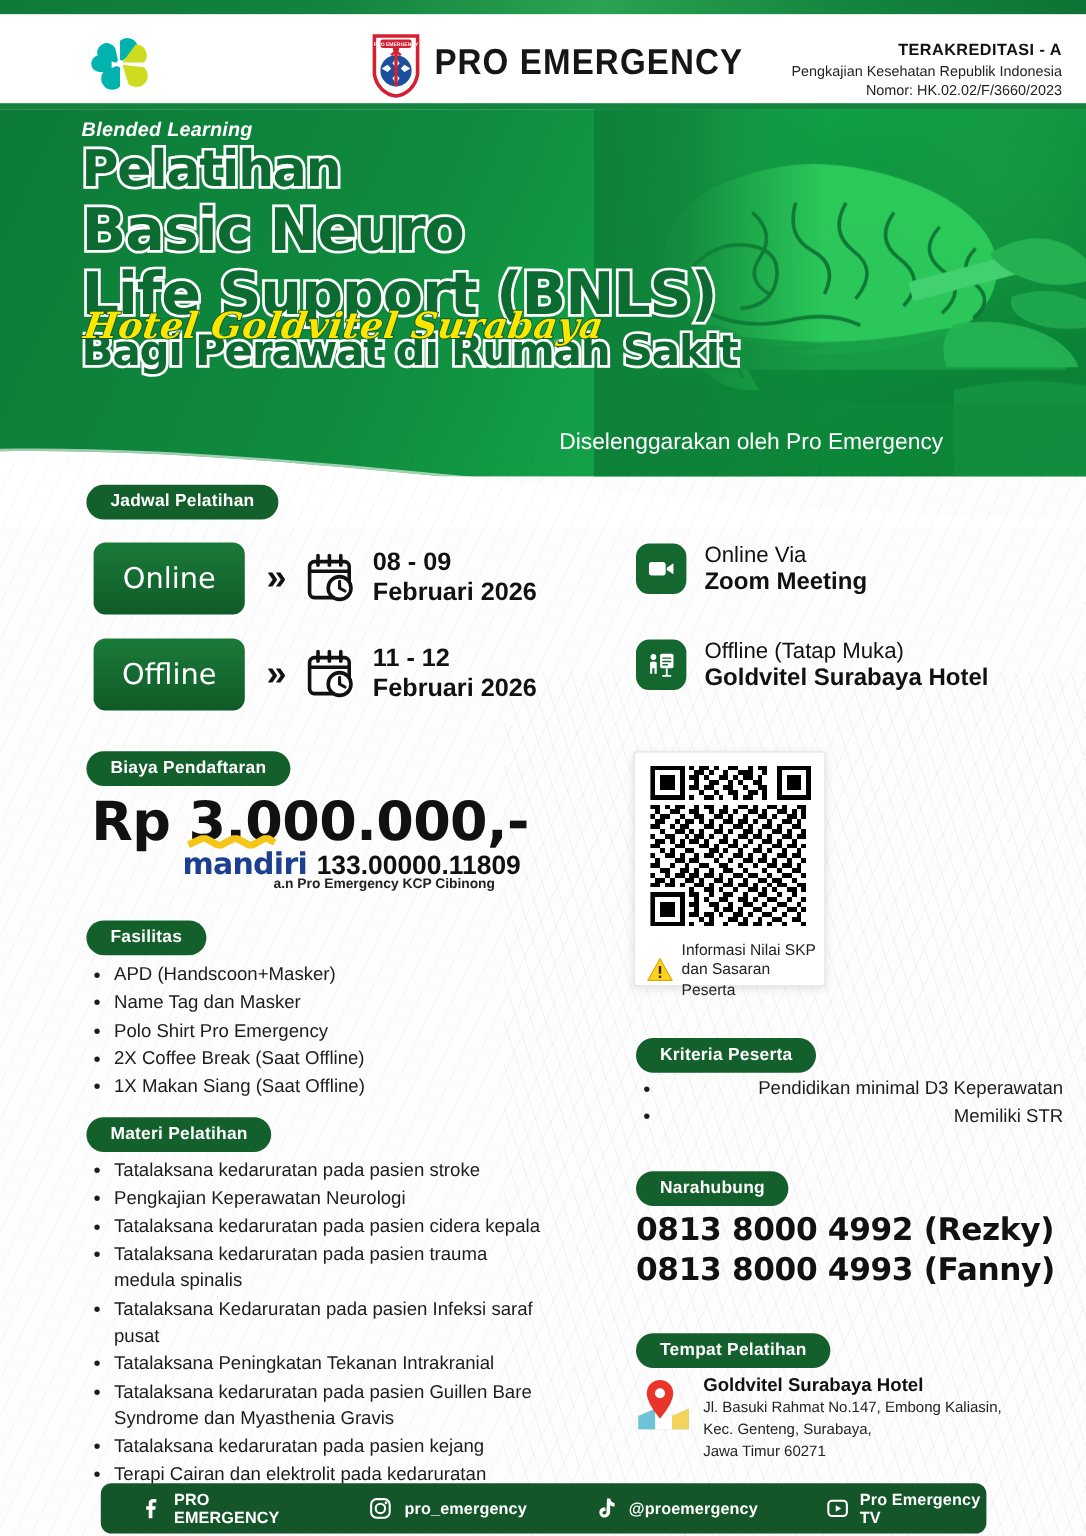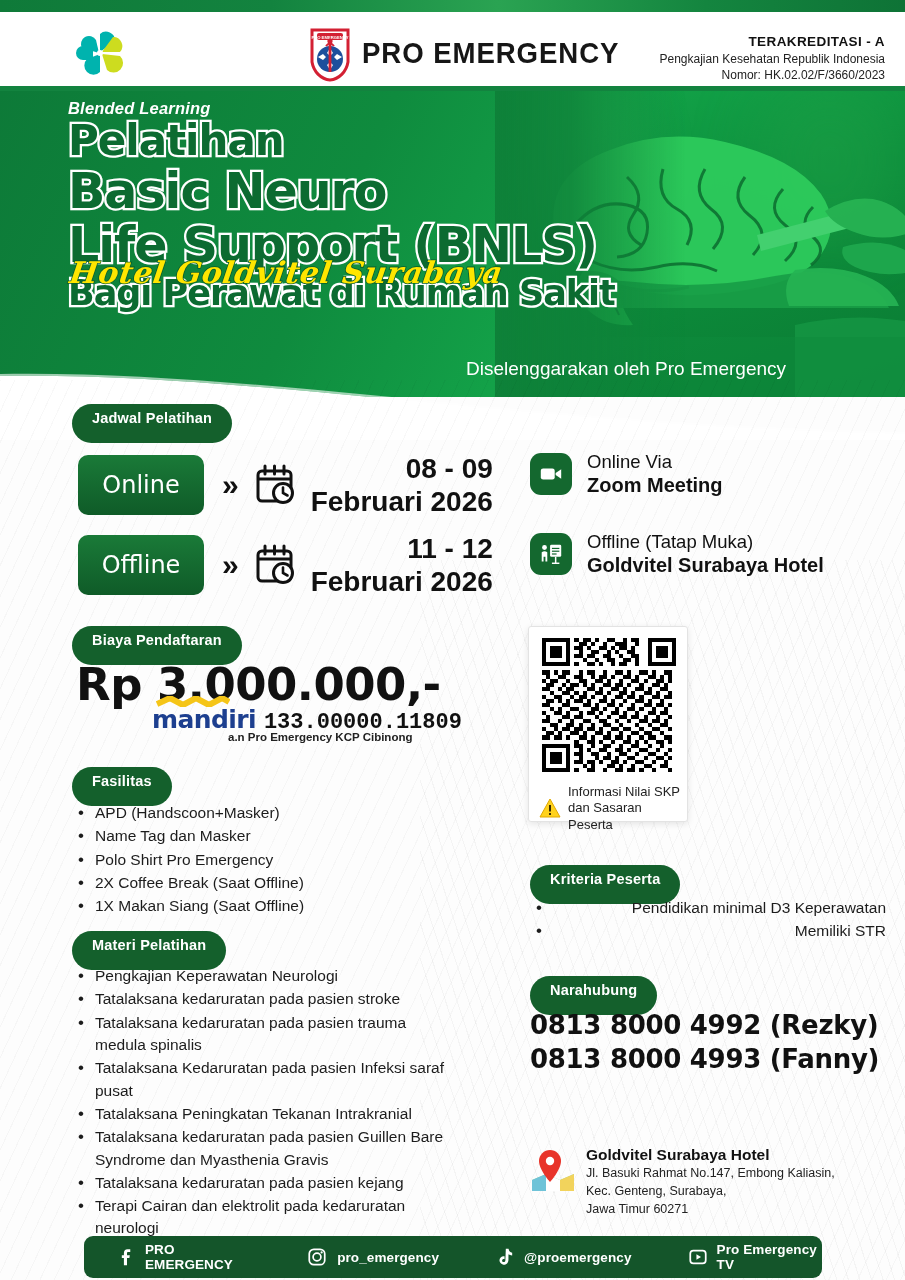--- a/index.html
+++ b/index.html
@@ -64,52 +64,52 @@
 
   
   .texture { position:absolute; top:380px; left:0; width:905px; height:900px; pointer-events:none;
     background:repeating-linear-gradient(115deg, rgba(0,0,0,0.030) 0px, rgba(0,0,0,0.030) 1px, rgba(0,0,0,0) 1px, rgba(0,0,0,0) 13px);
     opacity:.85; }
   .texture2 { position:absolute; top:560px; left:420px; width:490px; height:720px; pointer-events:none;
     background:repeating-linear-gradient(72deg, rgba(0,0,0,0.035) 0px, rgba(0,0,0,0.035) 1px, rgba(0,0,0,0) 1px, rgba(0,0,0,0) 11px); }
 
   
   .pill { display:inline-block; background:#14602c; color:#fff; border-radius:22px;
-    padding:6px 20px 17px; font-size:14.5px; font-weight:bold; letter-spacing:0.2px;text-align:center; }
+    padding:6px 20px 7px; font-size:14.5px; font-weight:bold; letter-spacing:0.2px;text-align:center; }
 
   .sec { position:absolute; }
 
   
   #jadwal-pill { left:72px; top:404px; }
   .mode-row { position:absolute; display:flex; align-items:center; }
   .mode-btn { width:126px; height:60px; border-radius:10px;
     background:linear-gradient(180deg,#1a7a38 0%,#0f5b28 100%);
     color:#fff; font-size:24px; font-weight:normal; display:flex; align-items:center;
     justify-content:center; font-family:"DejaVu Sans", sans-serif; }
   .chev { font-size:30px; color:#111; margin:0 16px 0 18px; font-weight:bold; line-height:1; }
   .cal-ico { width:42px; height:42px; margin-right:14px; }
-  .date-txt { font-size:28px; font-weight:bold; color:#111; line-height:1.18;text-align:right; }
+  .date-txt { font-size:21px; font-weight:bold; color:#111; line-height:1.18; }
 
   
   .rs { position:absolute; display:flex; align-items:center; }
   .rs-ico { width:42px; height:42px; border-radius:11px; background:#14682f;
     display:flex; align-items:center; justify-content:center; margin-right:15px; }
   .rs-t1 { font-size:18.5px; color:#111; line-height:1.25; }
   .rs-t2 { font-size:20px; font-weight:bold; color:#111; line-height:1.25; }
 
   
   #biaya-pill { left:72px; top:626px; }
   .price { position:absolute; left:76px; top:658px; font-size:45px; font-weight:bold;
     color:#111; letter-spacing:-0.5px; font-family:"DejaVu Sans", sans-serif;text-align:center; }
   .mandiri { position:absolute; left:152px; top:705px; display:flex; align-items:baseline; }
   .mandiri-word { position:relative; font-size:25px; color:#1d3f8f; font-weight:bold;
     font-family:"DejaVu Sans", sans-serif; letter-spacing:-0.6px; }
   .mandiri-word .wave { position:absolute; left:4px; top:-9px; width:74px; height:11px; }
   .acct { font-size:22px; font-weight:bold; color:#111; margin-left:8px;
-    font-family:Liberation Mono, monospace; }
+    font-family:Liberation Sans, sans-serif; }
   .acct-sub { position:absolute; left:228px; top:731px; font-size:11.5px; font-weight:bold; color:#222; }
 
   
   #fasilitas-pill { left:72px; top:767px; }
   #materi-pill { left:72px; top:931px; }
   #kriteria-pill { left:530px; top:865px; }
   .lst { position:absolute; list-style:none; }
   .lst li { position:relative; padding-left:17px; font-size:15.5px; color:#1c1c1c; line-height:1.44;
     margin-bottom:1px; }
   .lst li:before { content:"\2022"; position:absolute; left:0; top:-1px; font-size:17px; color:#1c1c1c; }
@@ -350,22 +350,23 @@
     <li>Name Tag dan Masker</li>
     <li>Polo Shirt Pro Emergency</li>
     <li>2X Coffee Break (Saat Offline)</li>
     <li>1X Makan Siang (Saat Offline)</li>
   </ul>
 
   <div class="sec" id="materi-pill">
     <span class="pill">Materi Pelatihan</span>
   </div>
   <ul class="lst" id="materi-list">
+    <li>Tatalaksana kedaruratan pada pasien stroke</li>
     <li>Pengkajian Keperawatan Neurologi</li>
-    <li>Tatalaksana kedaruratan pada pasien stroke</li>
+    <li>Tatalaksana kedaruratan pada pasien cidera kepala</li>
     <li>Tatalaksana kedaruratan pada pasien trauma medula spinalis</li>
     <li>Tatalaksana Kedaruratan pada pasien Infeksi saraf pusat</li>
     <li>Tatalaksana Peningkatan Tekanan Intrakranial</li>
     <li>Tatalaksana kedaruratan pada pasien Guillen Bare Syndrome dan Myasthenia Gravis</li>
     <li>Tatalaksana kedaruratan pada pasien kejang</li>
     <li>Terapi Cairan dan elektrolit pada kedaruratan neurologi</li>
   </ul>
 
   <div class="qr-card">
     <div class="qr-img">
@@ -687,20 +688,23 @@
   </ul>
 
   <div class="sec" id="naraa-pill">
     <span class="pill">Narahubung</span>
   </div>
   <div class="phones">
     <div class="phone">0813 8000 4992 (Rezky)</div>
     <div class="phone">0813 8000 4993 (Fanny)</div>
   </div>
 
+  <div class="sec" id="tempat-pill">
+    <span class="pill">Tempat Pelatihan</span>
+  </div>
   <div class="venue-block">
     <div class="map-pin">
       <svg viewBox="0 0 46 48" width="46" height="48">
         <path d="M2 34 L16 28 L30 34 L44 28 L44 45 L2 45 Z" fill="#8fd5a0"></path>
         <path d="M2 34 L16 28 L16 45 L2 45 Z" fill="#6fc3d8"></path>
         <path d="M30 34 L44 28 L44 45 L30 45 Z" fill="#f2d35c"></path>
         <path d="M16 28 L30 34 L30 45 L16 45 Z" fill="#ffffff"></path>
         <path d="M20 4 a11 11 0 0 1 11 11 c0 9 -11 21 -11 21 s-11 -12 -11 -21 a11 11 0 0 1 11 -11 Z" fill="#e8342a"></path>
         <circle cx="20" cy="15" r="4.2" fill="#ffffff"></circle>
       </svg>

